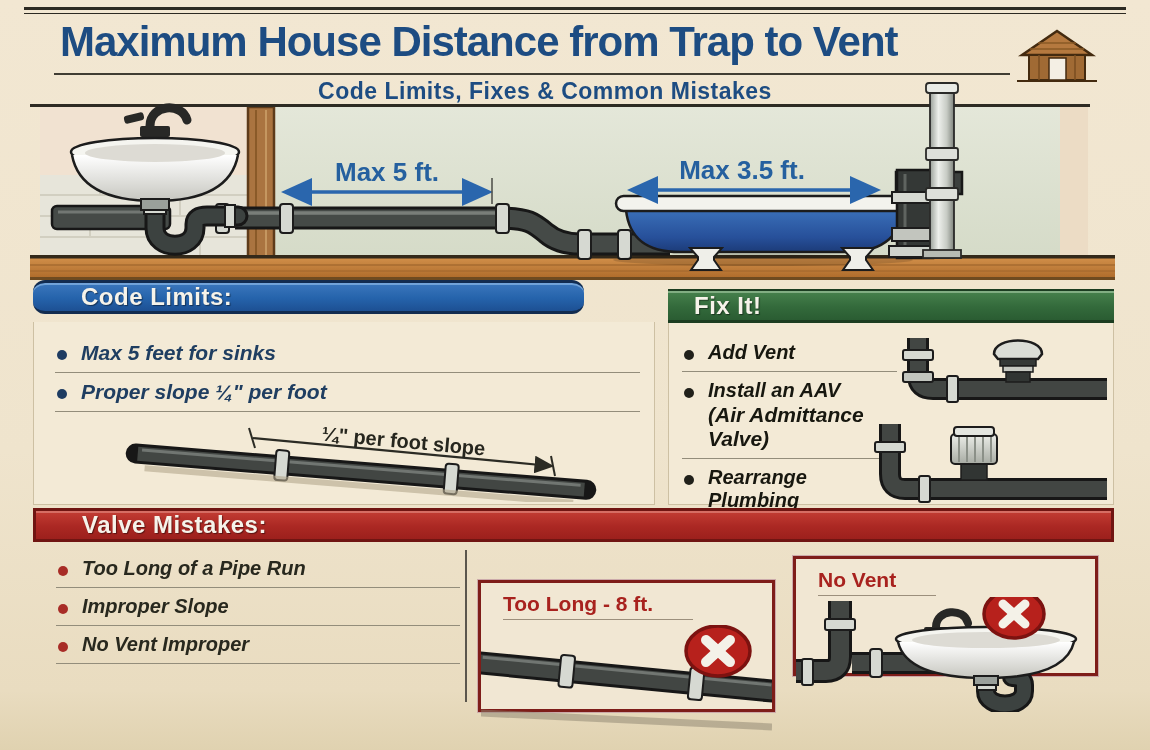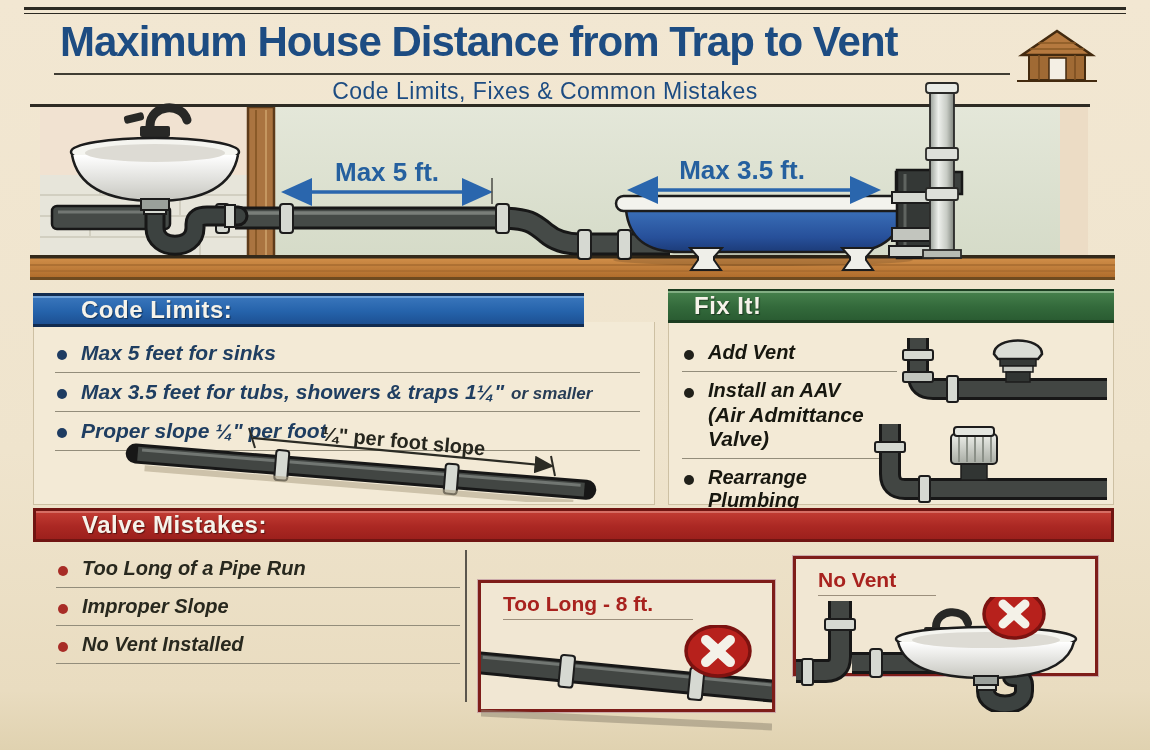--- a/index.html
+++ b/index.html
@@ -16,21 +16,21 @@
   .rule{position:absolute;left:24px;right:24px;background:#2c2a22;}
   
   .title{
     position:absolute;left:60px;top:18px;width:960px;
     font-size:42px;font-weight:bold;color:#1d4c82;letter-spacing:-1px;
     white-space:nowrap;
   }
   .title-underline{position:absolute;left:54px;top:73px;width:956px;height:2px;background:#403d33;}
   .subtitle{
     position:absolute;left:0;top:78px;width:1090px;text-align:center;
-    font-size:23px;font-weight:normal;color:#1d4c82;letter-spacing:.5px;
+    font-size:23px;font-weight:bold;color:#1d4c82;letter-spacing:.5px;
   }
   
   .panel-head{
     position:absolute;display:flex;align-items:center;
     color:#f6f3ea;font-weight:bold;font-size:24px;letter-spacing:.5px;
     text-shadow:1px 1px 1px rgba(0,0,0,.45);
     box-sizing:border-box;
   }
   .head-blue{
     background:linear-gradient(180deg,#3b77bd 0%,#2563ab 55%,#1d5093 100%);
@@ -250,32 +250,28 @@
     <g>
       <rect x="900" y="8" width="24" height="170" fill="url(#ventGrad)" stroke="#2a2a28" stroke-width="1.8"></rect>
       <rect x="896" y="3" width="32" height="10" rx="3" fill="#e9ebe6" stroke="#2a2a28" stroke-width="1.8"></rect>
       <rect x="896" y="68" width="32" height="12" rx="2" fill="#dee0da" stroke="#2a2a28" stroke-width="1.8"></rect>
       <rect x="896" y="108" width="32" height="12" rx="2" fill="#dee0da" stroke="#2a2a28" stroke-width="1.8"></rect>
       <rect x="893" y="170" width="38" height="8" fill="#b7bbb4" stroke="#2a2a28" stroke-width="1.8"></rect>
     </g>
   </svg>
 
   <div class="panel-body" style="left:33px;top:322px;width:622px;height:183px;"></div>
-  <div class="panel-head head-blue" style="left:33px;top:293px;width:551px;height:34px;">
+  <div class="panel-head head-blue" style="left:33px;top:280px;width:551px;height:34px;border-radius:12px;">
     <span>Code Limits:</span>
   </div>
 
   <ul class="blist cl-list">
     <li>
       <span class="dot"></span>
       <span>Max 5 feet for sinks</span><span class="suffix"></span>
-    </li>
-    <li>
-      <span class="dot"></span>
-      <span>Max 3.5 feet for tubs, showers &amp; traps 1¼"</span><span class="suffix">or smaller</span>
     </li>
     <li>
       <span class="dot"></span>
       <span>Proper slope ¼" per foot</span><span class="suffix"></span>
     </li>
   </ul>
 
   <svg class="abs" style="left:115px;top:424px;" width="500" height="78" viewBox="0 0 500 78">
     <defs>
       <marker id="ahDark" markerWidth="9" markerHeight="8" refX="7.5" refY="4" orient="auto">
@@ -371,21 +367,21 @@
     <li>
       <span class="dot"></span>
       <span>Too Long of a Pipe Run</span>
     </li>
     <li>
       <span class="dot"></span>
       <span>Improper Slope</span>
     </li>
     <li>
       <span class="dot"></span>
-      <span>No Vent Installed</span>
+      <span>No Vent Improper</span>
     </li>
   </ul>
 
   <div class="vdivider"></div>
 
   <div class="mistake-box" style="left:478px;top:580px;width:297px;height:132px;">
     <span class="mistake-title">Too Long - 8 ft.</span>
     <svg style="position:absolute;left:0;top:42px;" width="291" height="111" viewBox="0 0 291 111">
       <line x1="0" y1="88" x2="291" y2="102" stroke="#8d8470" stroke-width="7" opacity=".5"></line>
       <g transform="rotate(5.5 145 57)">

